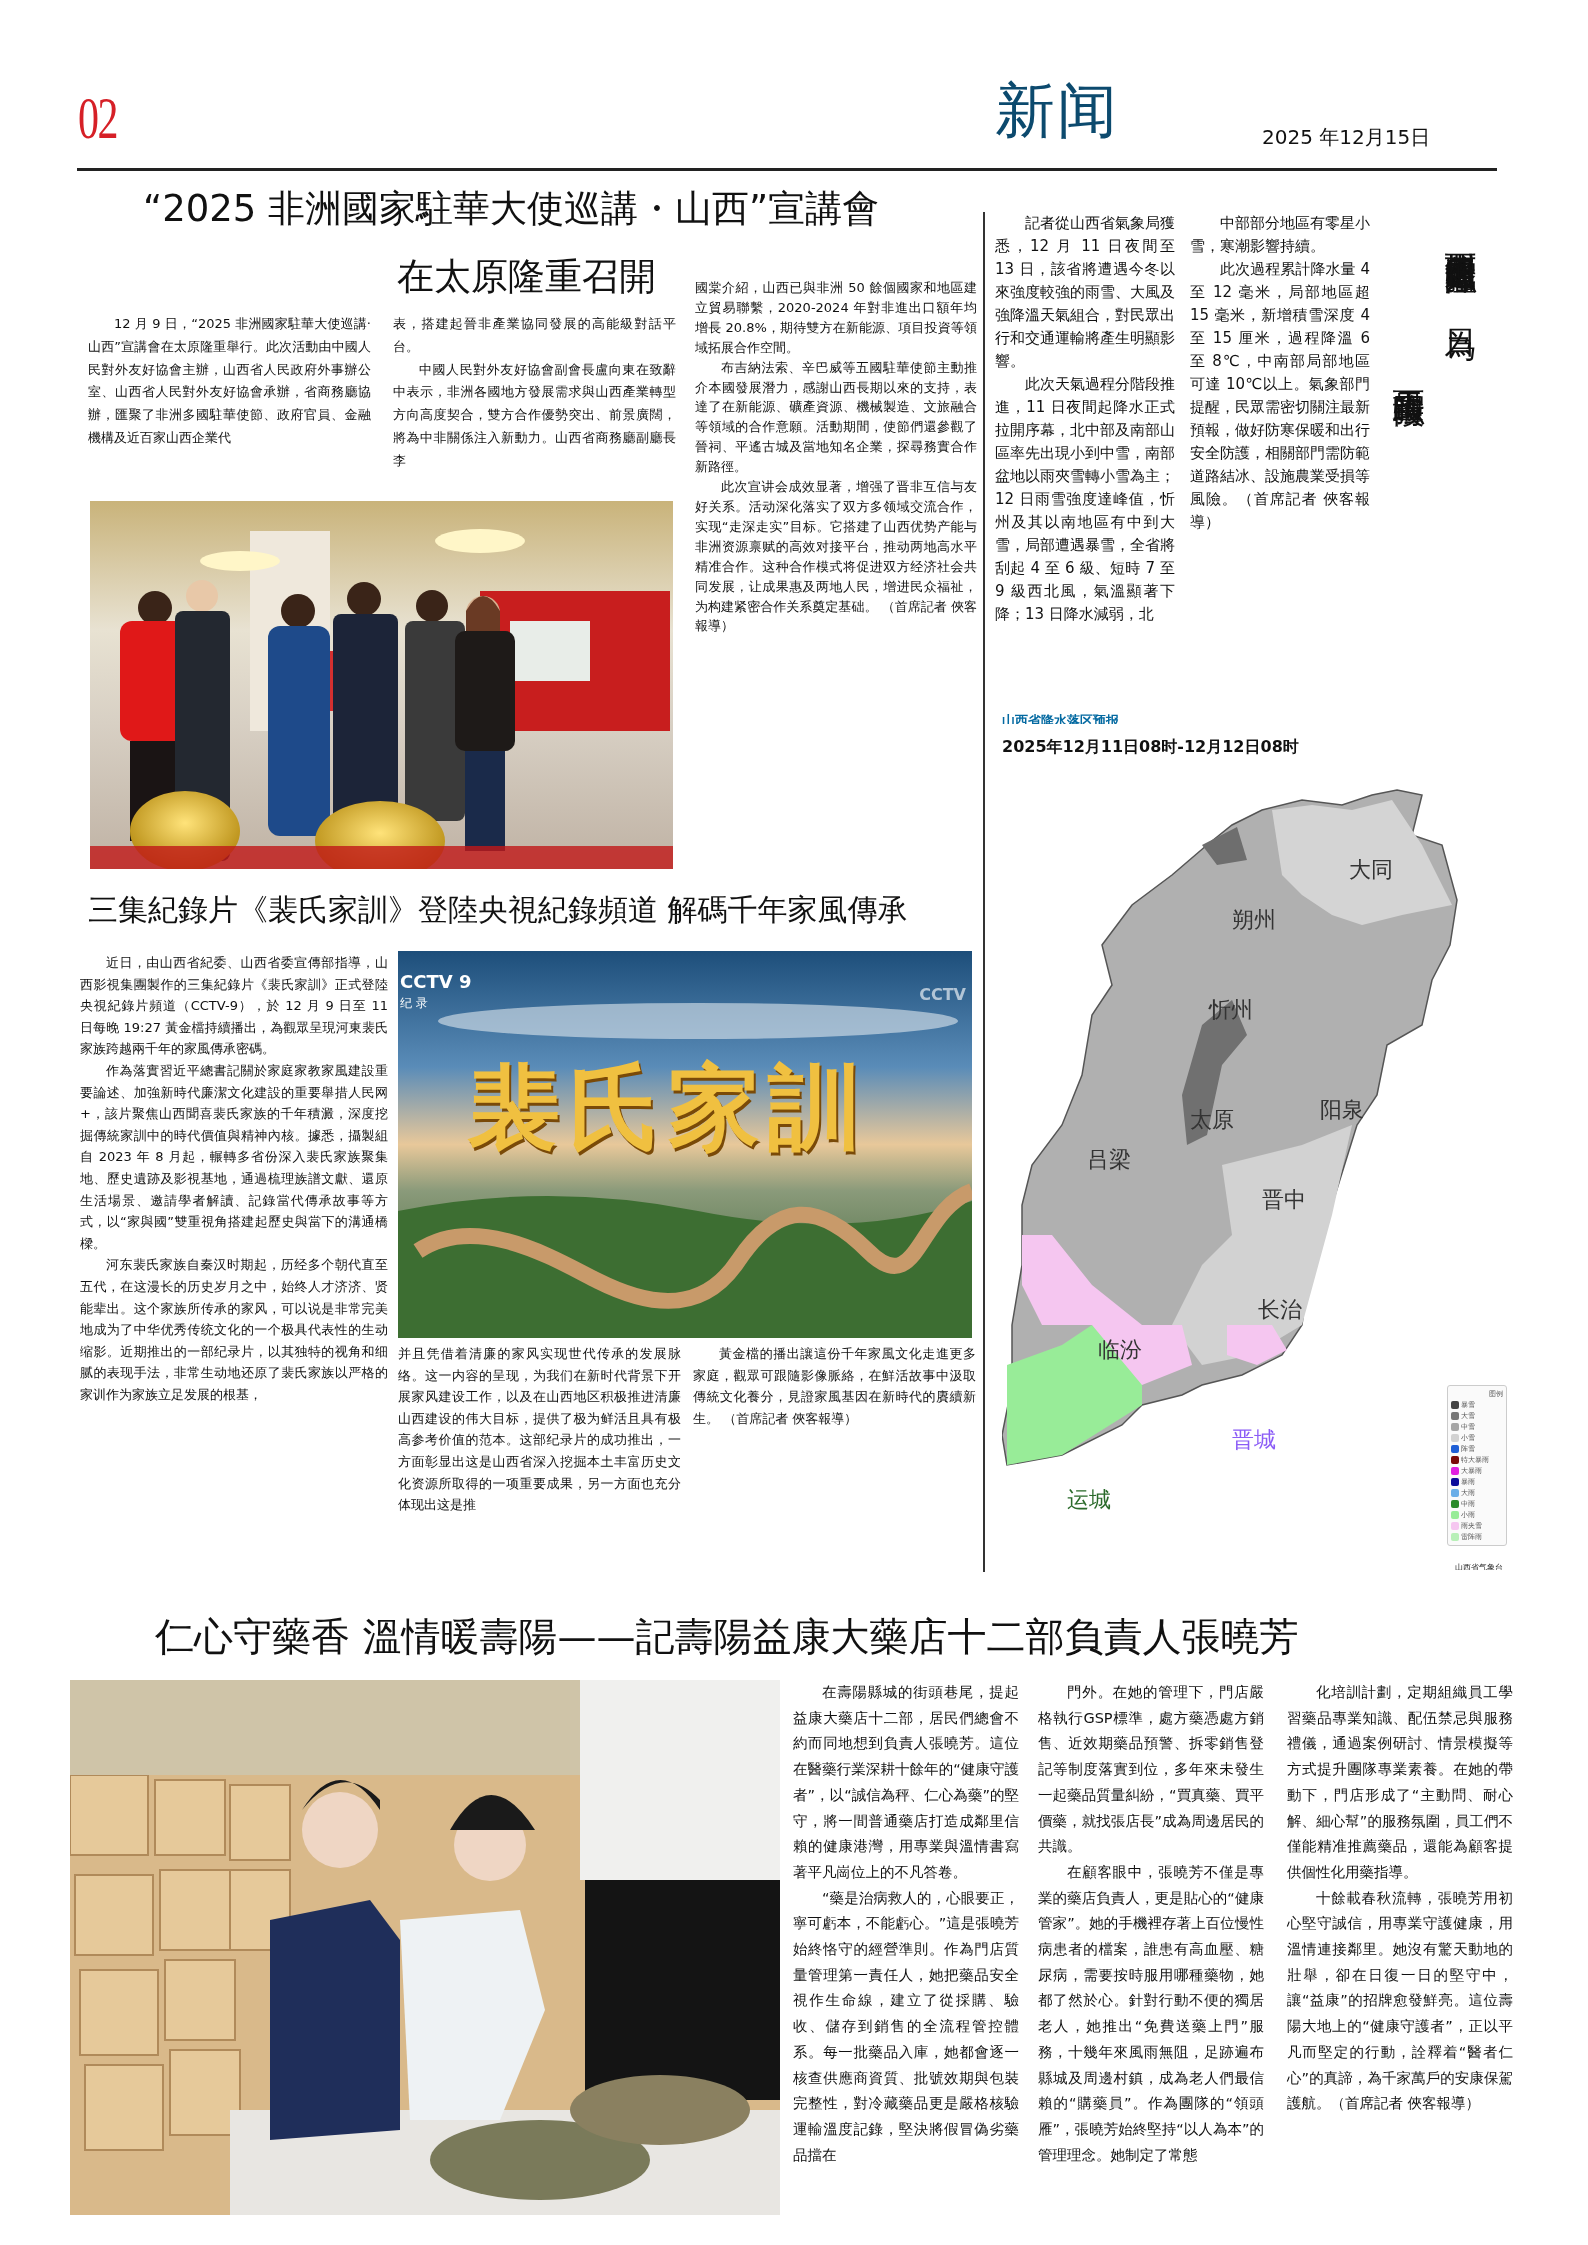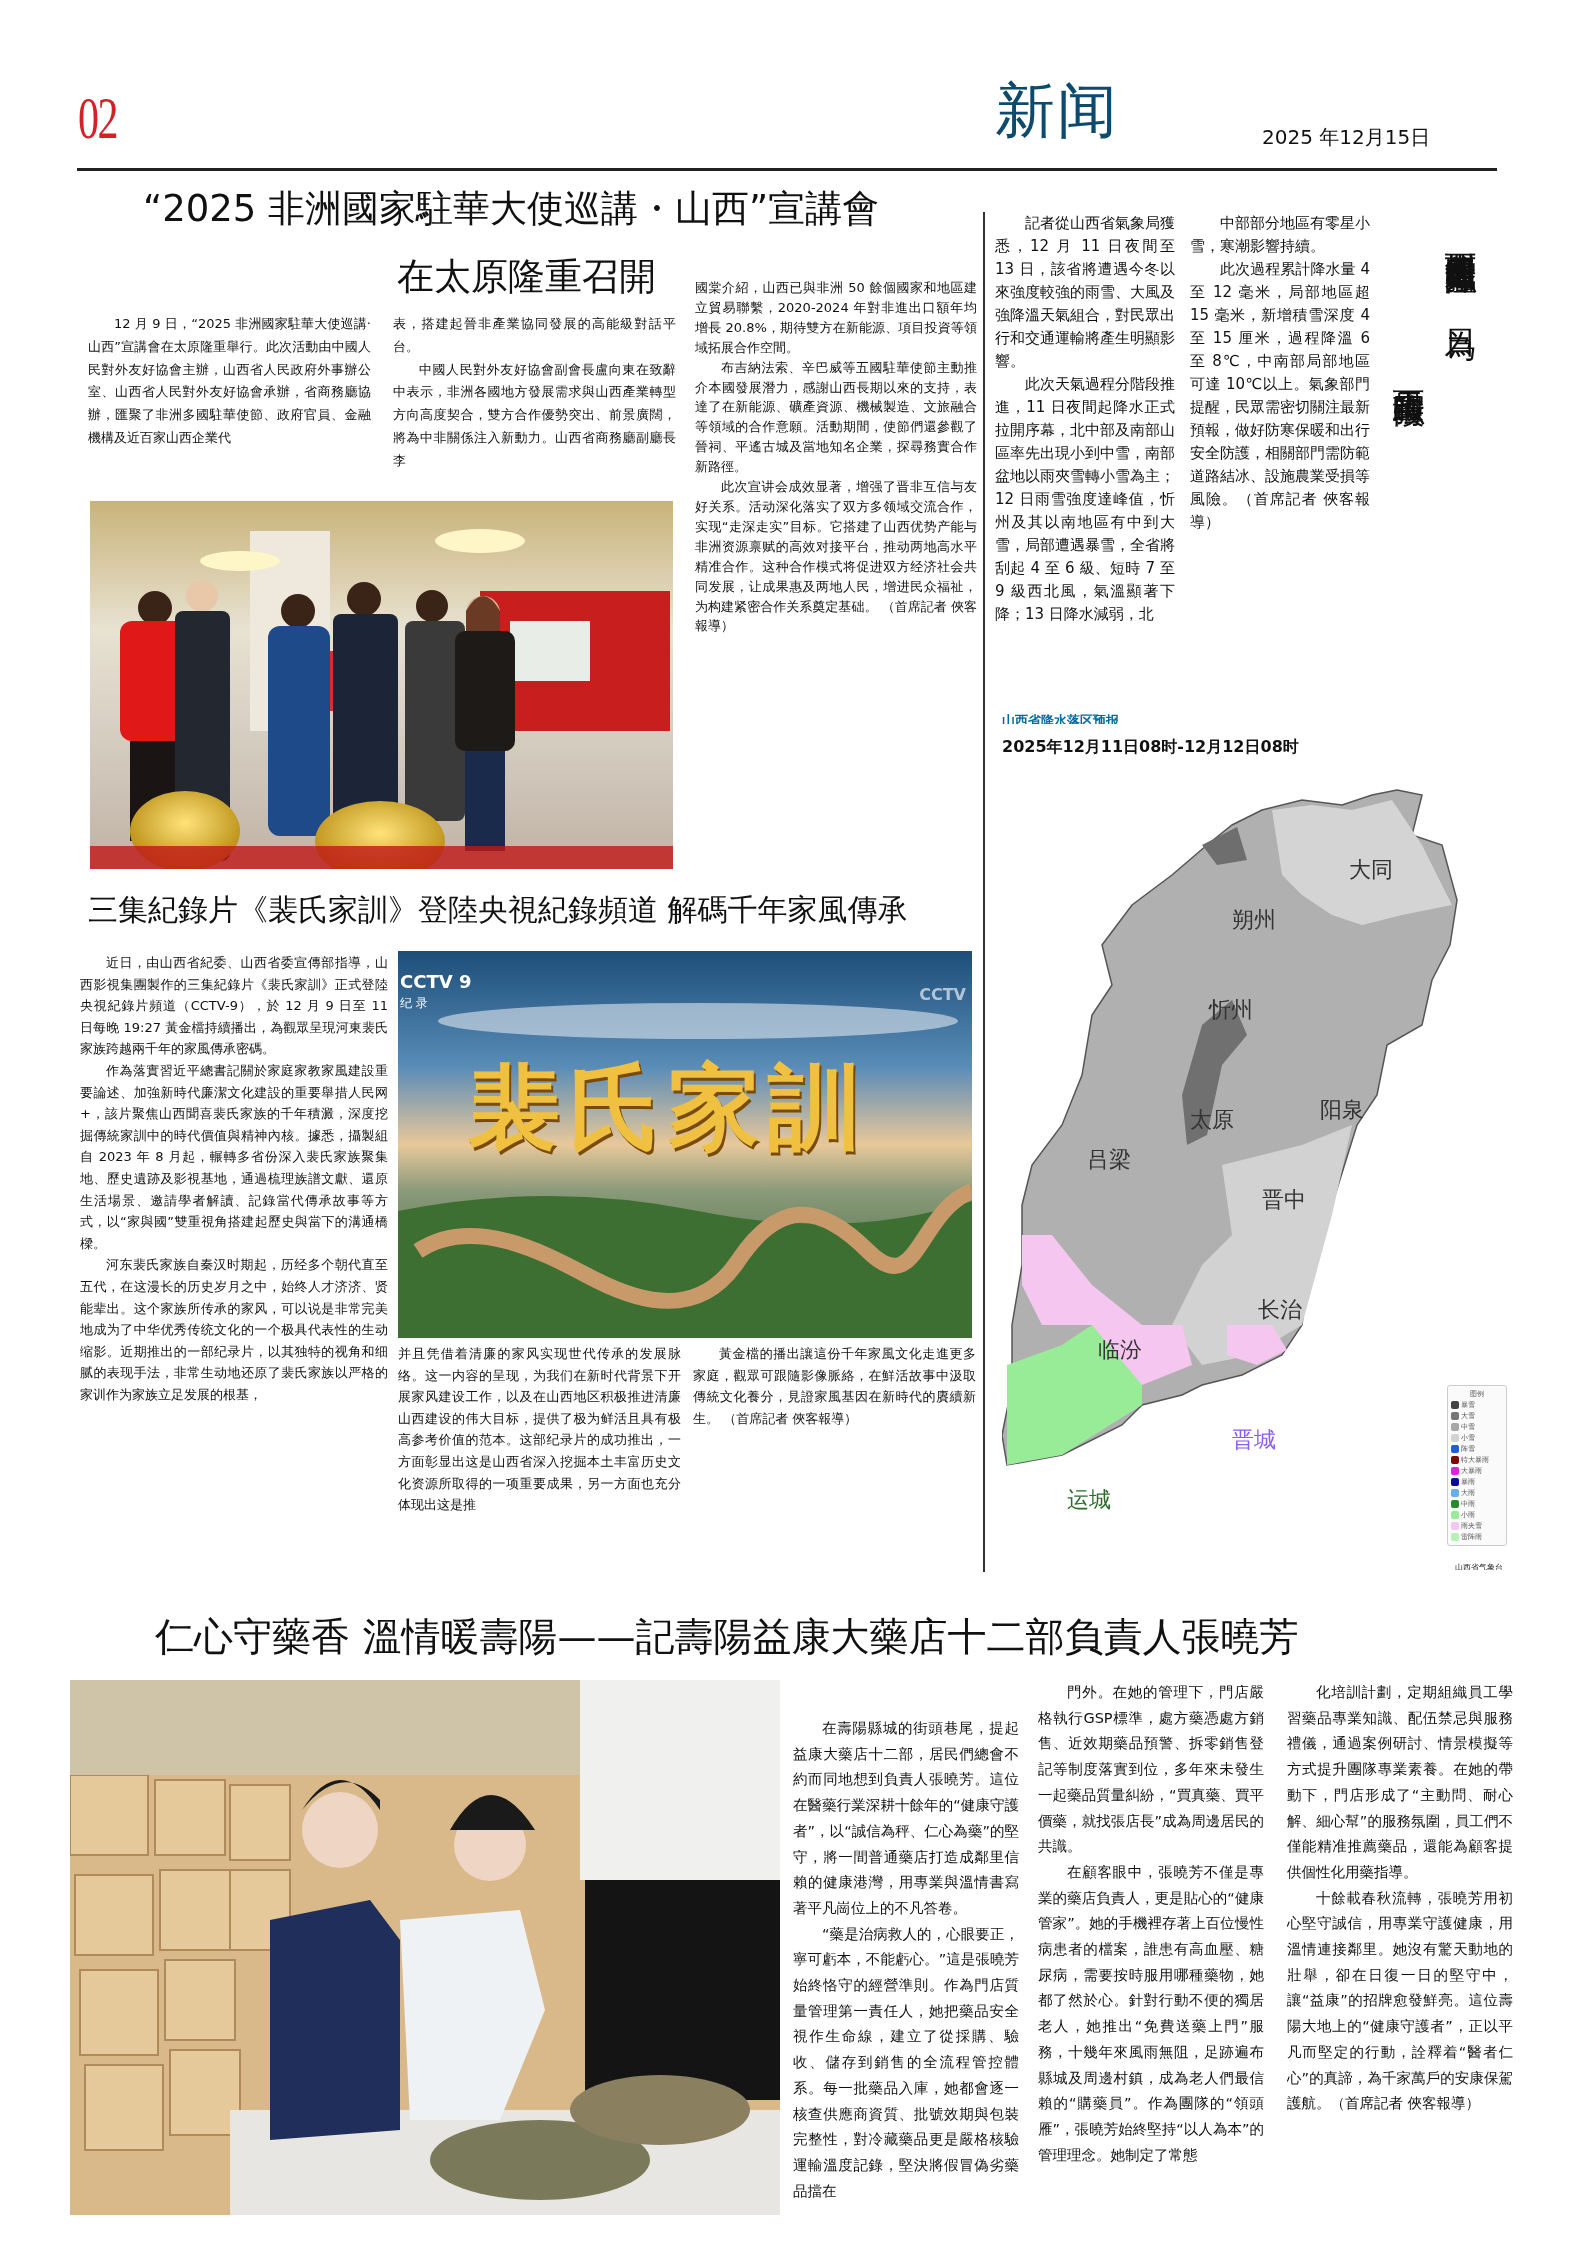--- a/index.html
+++ b/index.html
@@ -171,21 +171,21 @@
   <div class="abs city" style="left:318px;top:330px;">阳泉</div>
   <div class="abs city" style="left:85px;top:380px;">吕梁</div>
   <div class="abs city" style="left:260px;top:420px;">晋中</div>
   <div class="abs city" style="left:256px;top:530px;">长治</div>
   <div class="abs city" style="left:96px;top:570px;">临汾</div>
   <div class="abs city" style="left:230px;top:660px;color:#8b5cf6;">晋城</div>
   <div class="abs city" style="left:65px;top:720px;color:#2a6a2a;">运城</div>
 </div>
 
 <div class="abs legend">
-  <div style="text-align:center;">图例</div>
+  <div style="text-align:right;">图例</div>
   <div class="li">
       <span class="sw" style="background:#444444"></span>
       <span>暴雪</span>
     </div>
   <div class="li">
       <span class="sw" style="background:#777777"></span>
       <span>大雪</span>
     </div>
   <div class="li">
       <span class="sw" style="background:#a6a6a6"></span>
@@ -262,21 +262,21 @@
 
     <circle cx="420" cy="165" r="36" fill="#efd6c4"></circle>
       <path d="M380 150 q40 -70 85 0z" fill="#1a1a1a"></path>
     <path d="M330 240 L450 230 L475 330 L430 440 L340 440 Z" fill="#eef2f4"></path>
 
     <ellipse cx="470" cy="480" rx="110" ry="40" fill="#7a7a5a"></ellipse>
     <ellipse cx="590" cy="430" rx="90" ry="35" fill="#8a8060"></ellipse>
   </svg>
 </div>
 
-<div class="abs bcol" style="left:793px;top:1680px;width:226px;margin-top:36px;">
+<div class="abs bcol" style="left:793px;top:1680px;width:226px;">
   <p>在壽陽縣城的街頭巷尾，提起益康大藥店十二部，居民們總會不約而同地想到負責人張曉芳。這位在醫藥行業深耕十餘年的“健康守護者”，以“誠信為秤、仁心為藥”的堅守，將一間普通藥店打造成鄰里信賴的健康港灣，用專業與溫情書寫著平凡崗位上的不凡答卷。</p>
   <p>“藥是治病救人的，心眼要正，寧可虧本，不能虧心。”這是張曉芳始終恪守的經營準則。作為門店質量管理第一責任人，她把藥品安全視作生命線，建立了從採購、驗收、儲存到銷售的全流程管控體系。每一批藥品入庫，她都會逐一核查供應商資質、批號效期與包裝完整性，對冷藏藥品更是嚴格核驗運輸溫度記錄，堅決將假冒偽劣藥品擋在</p>
 </div>
 <div class="abs bcol" style="left:1038px;top:1680px;width:226px;">
   <p class="noind">門外。在她的管理下，門店嚴格執行GSP標準，處方藥憑處方銷售、近效期藥品預警、拆零銷售登記等制度落實到位，多年來未發生一起藥品質量糾紛，“買真藥、買平價藥，就找張店長”成為周邊居民的共識。</p>
   <p>在顧客眼中，張曉芳不僅是專業的藥店負責人，更是貼心的“健康管家”。她的手機裡存著上百位慢性病患者的檔案，誰患有高血壓、糖尿病，需要按時服用哪種藥物，她都了然於心。針對行動不便的獨居老人，她推出“免費送藥上門”服務，十幾年來風雨無阻，足跡遍布縣城及周邊村鎮，成為老人們最信賴的“購藥員”。作為團隊的“領頭雁”，張曉芳始終堅持“以人為本”的管理理念。她制定了常態</p>
 </div>
 <div class="abs bcol" style="left:1287px;top:1680px;width:226px;">
   <p class="noind">化培訓計劃，定期組織員工學習藥品專業知識、配伍禁忌與服務禮儀，通過案例研討、情景模擬等方式提升團隊專業素養。在她的帶動下，門店形成了“主動問、耐心解、細心幫”的服務氛圍，員工們不僅能精准推薦藥品，還能為顧客提供個性化用藥指導。</p>
   <p>十餘載春秋流轉，張曉芳用初心堅守誠信，用專業守護健康，用溫情連接鄰里。她沒有驚天動地的壯舉，卻在日復一日的堅守中，讓“益康”的招牌愈發鮮亮。這位壽陽大地上的“健康守護者”，正以平凡而堅定的行動，詮釋着“醫者仁心”的真諦，為千家萬戶的安康保駕護航。（首席記者 俠客報導）</p>

